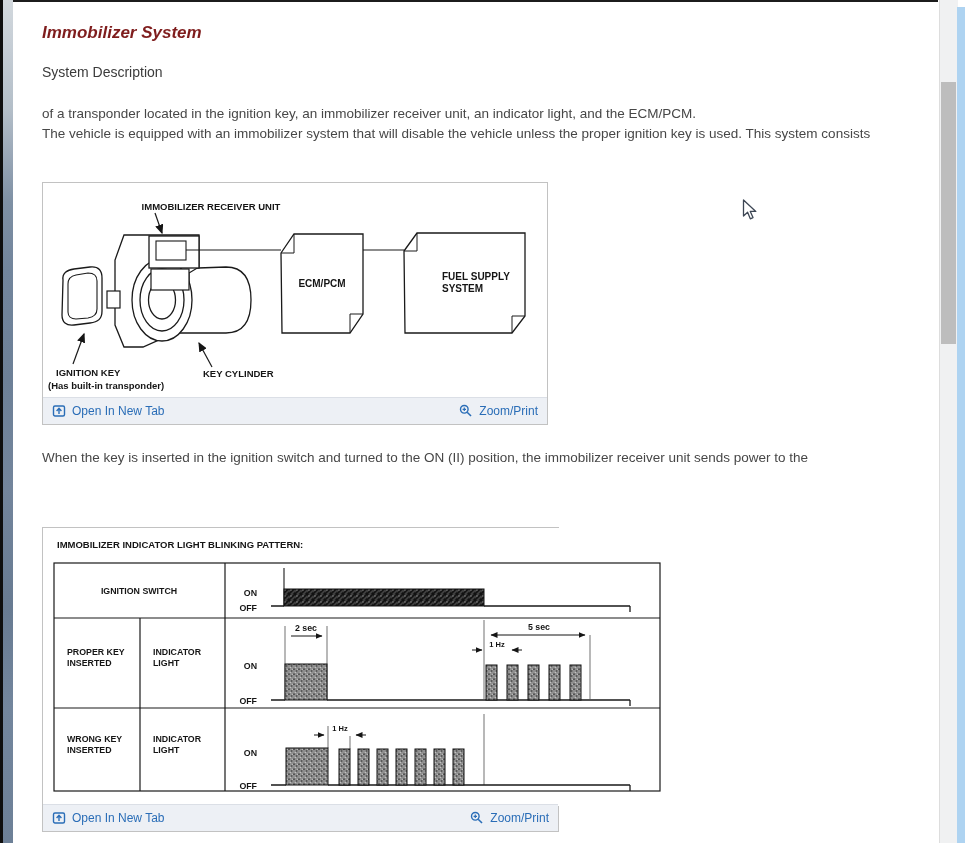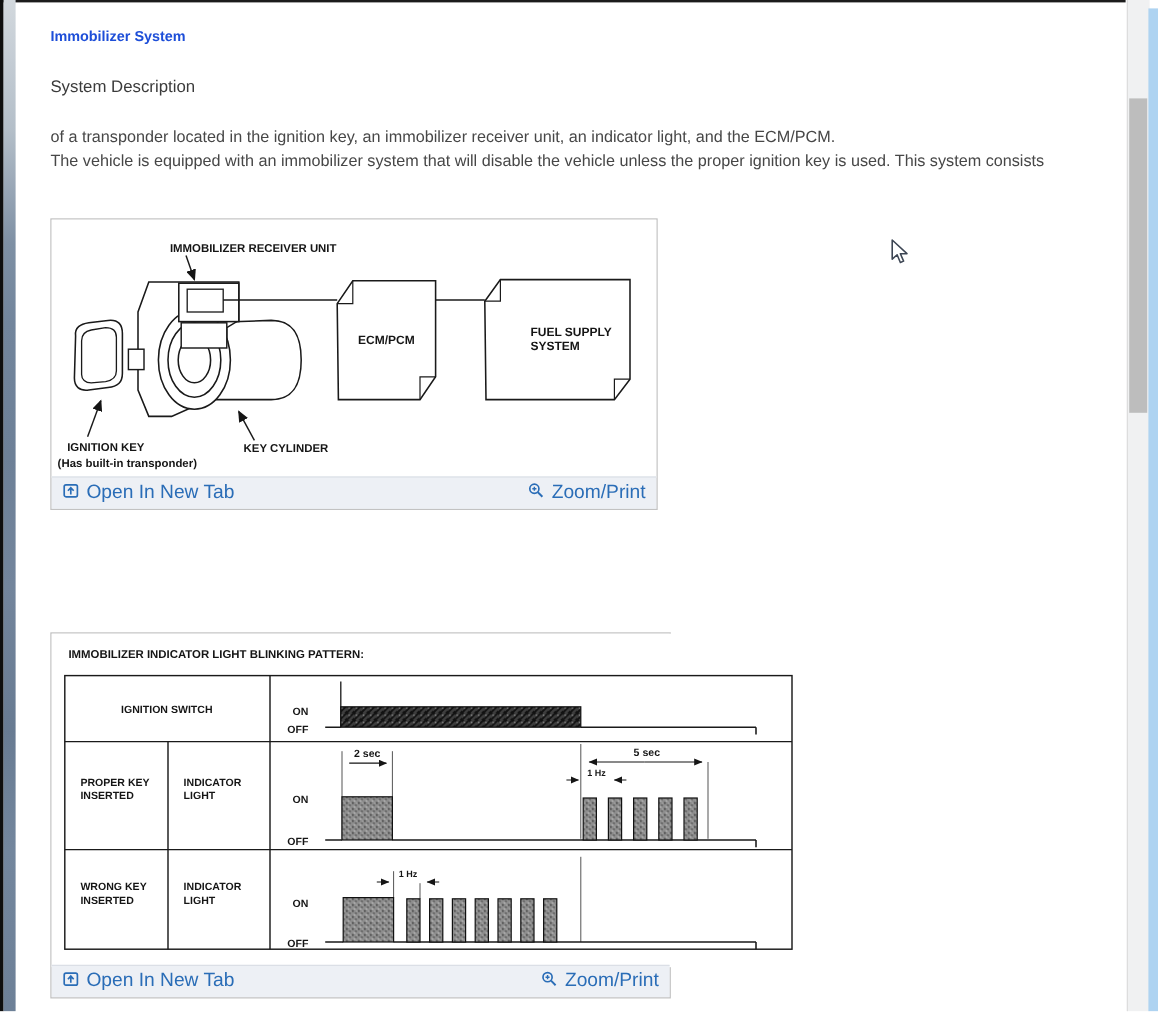--- a/index.html
+++ b/index.html
@@ -8,33 +8,33 @@
   
   .top-line{position:absolute;left:0;top:0;width:938px;height:2px;background:#1c1c1c;}
   .left-black{position:absolute;left:0;top:0;width:3px;height:843px;background:#0e0e0e;}
   .left-grad{position:absolute;left:3px;top:0;width:10px;height:843px;
     background:linear-gradient(180deg,#d2d8dd 0%,#c4ccd4 6%,#b3bec8 13%,#97a5b5 19%,
       #7e90a4 24%,#72859c 32%,#6d8097 45%,#73859c 58%,#687b92 72%,#73869d 84%,#6d8097 100%);}
   .scroll-track{position:absolute;left:939px;top:0;width:18px;height:843px;background:#f0f1f2;border-left:1px solid #dddddd;}
   .scroll-thumb{position:absolute;left:941px;top:82px;width:15px;height:262px;background:#bdbdbd;}
   .blue-strip{position:absolute;left:957px;top:7px;width:8px;height:836px;background:#aed3f1;border-right:1px solid #9cc3e5;}
   
-  .h-title{position:absolute;left:42px;top:23px;font-size:12px;font-weight:bold;color:#1d4ed8;}
+  .h-title{position:absolute;left:42px;top:23px;font-size:17px;font-weight:bold;color:#7f1d1d;font-style:italic;}
   .h-sub{position:absolute;left:42px;top:64px;font-size:14px;font-weight:normal;color:#3b3b3b;}
   .para{position:absolute;left:42px;width:890px;font-size:13.5px;line-height:20px;color:#474747;}
   .p1{top:104px;} .p2{top:448px;}
   
   .figure{position:absolute;background:#e5e5e5;border:1px solid #c2c2c2;box-sizing:border-box;}
   .fig1{left:42px;top:182px;width:506px;height:243px;}
   .fig2{left:42px;top:527px;width:517px;height:305px;}
   .figure svg.diagram{display:block;background:#fff;}
   .fig-footer{position:absolute;left:0;right:0;bottom:0;height:26px;background:#edf0f5;
     border-top:1px solid #dbdfe6;display:flex;align-items:center;justify-content:space-between;
     padding:0 9px;}
-  .fig-link{display:flex;gap:6px;color:#2a6db7;font-size:16px;cursor:pointer;}
+  .fig-link{display:flex;align-items:center;gap:6px;color:#2a6db7;font-size:12px;cursor:pointer;}
   .fig-link svg{display:block;}
   
   text{font-family:"Liberation Sans",sans-serif;fill:#151515;}
   .dt{font-weight:bold;font-size:9.5px;}
   .dt2{font-weight:bold;font-size:10px;}
   .st{font-weight:bold;font-size:8.8px;}
   .tt{font-weight:bold;font-size:9.5px;}
   .hz{font-weight:bold;font-size:7.5px;}
   .cursor{position:absolute;left:742px;top:199px;}
 </style>
@@ -118,20 +118,21 @@
           <circle cx="5.3" cy="5.3" r="3.8" fill="none" stroke="#2a6db7" stroke-width="1.4"></circle>
           <path d="M5.3,3.6 V7 M3.6,5.3 H7" stroke="#2a6db7" stroke-width="1.2"></path>
           <path d="M8.2,8.2 L12,12" stroke="#2a6db7" stroke-width="1.6"></path>
         </svg>
         <span>Zoom/Print</span>
       </div>
     </div>
   </div>
 
   <div class="para p2">
+    <div>When the key is inserted in the ignition switch and turned to the ON (II) position, the immobilizer receiver unit sends power to the</div>
   </div>
 
   <div class="figure fig2">
     <svg class="diagram" width="633" height="278" viewBox="0 0 633 278">
       <defs>
         <marker id="ah2" markerWidth="8" markerHeight="6" refX="6.5" refY="3" orient="auto">
           <path d="M0,0 L7,3 L0,6 Z" fill="#151515"></path>
         </marker>
         <pattern id="hatch" width="6" height="6" patternUnits="userSpaceOnUse">
           <rect width="6" height="6" fill="#3e3e3e"></rect>

